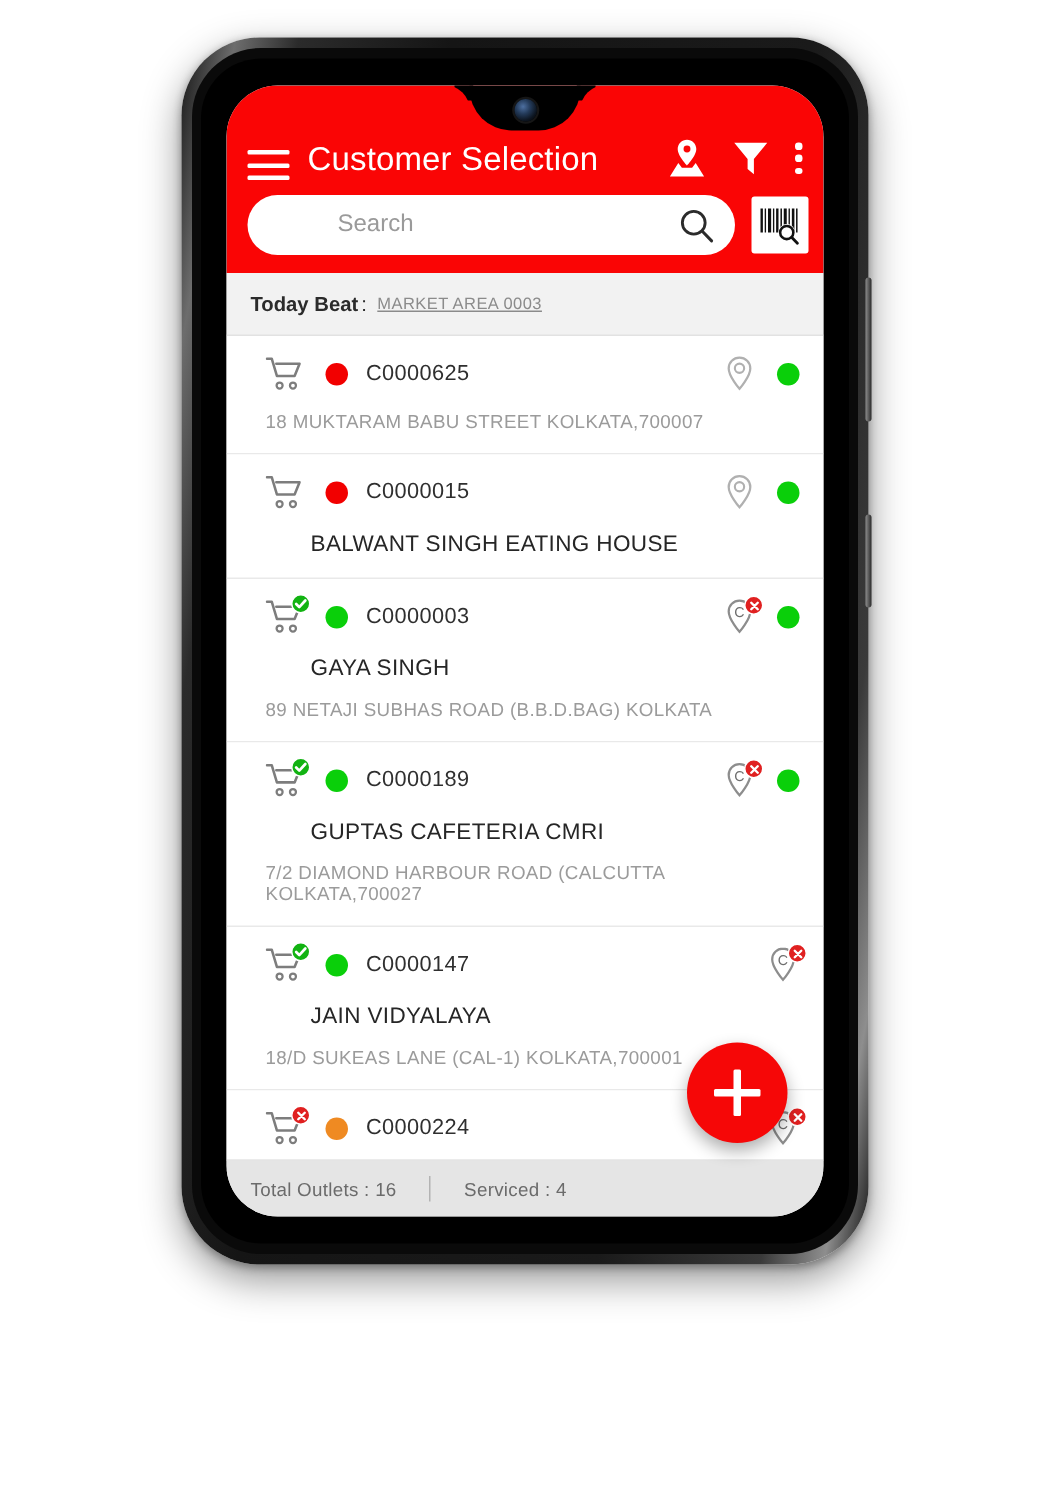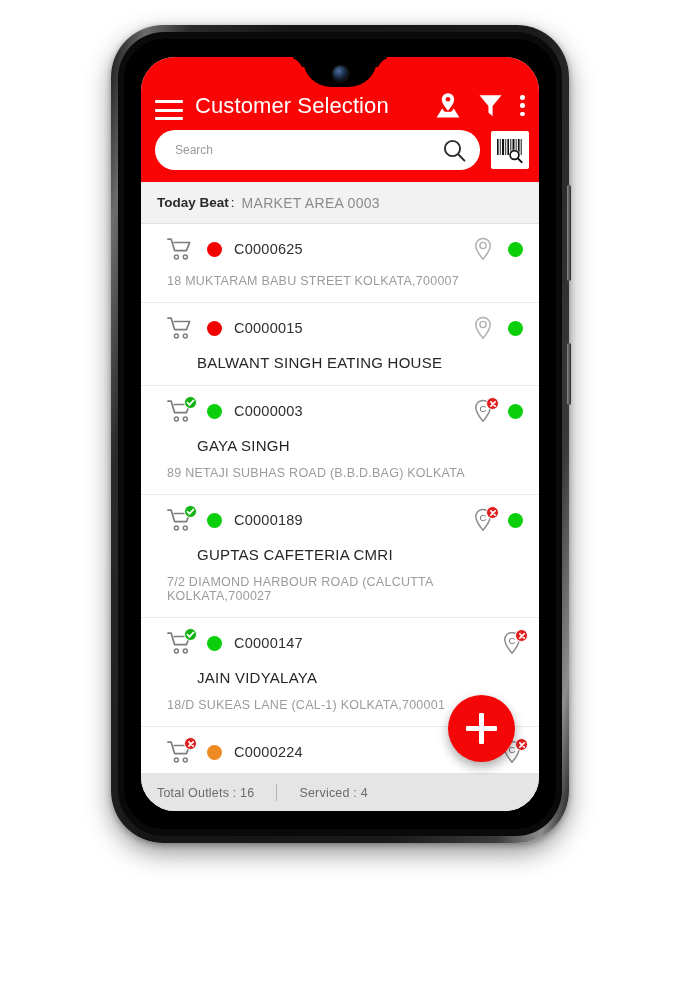--- a/index.html
+++ b/index.html
@@ -9,21 +9,21 @@
     height: 1000px;
     background: #ffffff;
     font-family: "Liberation Sans", sans-serif;
     overflow: hidden;
     position: relative;
   }
 
   
   .phone-wrap {
     position: absolute;
-    left: 111px;
+    left: 121px;
     top: 25px;
     width: 458px;
     height: 818px;
   }
 
   .phone-frame {
     position: absolute;
     inset: 0;
     border-radius: 52px;
     background: linear-gradient(100deg,#121212 0%,#6d6d6d 6%,#2b2b2b 13%,#151515 30%,#1a1a1a 70%,#3a3a3a 88%,#8e8e8e 95%,#101010 100%);
@@ -196,24 +196,25 @@
     background: #fff;
     border-radius: 22px;
     display: flex;
     align-items: center;
     padding: 0 13px 0 20px;
   }
   .searchbox input {
     flex: 1 1 auto;
     border: none;
     outline: none;
-    font-size: 12px;
+    font-size: 16px;
     font-family: "Liberation Sans", sans-serif;
     color: #0f172a;
     background: transparent;
+    margin-left: 40px;
   }
   .searchbox input::placeholder { color: #9a9a9a; }
 
   .barcode-btn {
     width: 38px;
     height: 38px;
     background: #ffffff;
     border-radius: 2px;
     cursor: pointer;
     display: flex;
@@ -236,23 +237,24 @@
     font-size: 13.5px;
     color: #2b2b2b;
     font-weight: 700;
   }
   .beat-colon {
     font-size: 13.5px;
     color: #2b2b2b;
     margin: 0 7px 0 2px;
   }
   .beat-value {
-    font-size: 14px;
+    font-size: 11px;
     color: #8b8b8b;
     letter-spacing: 0.3px;
+    text-decoration: underline;
   }
 
   
   .list {
     flex: 1 1 auto;
     overflow: hidden;
     background: #ffffff;
     position: relative;
   }
 

